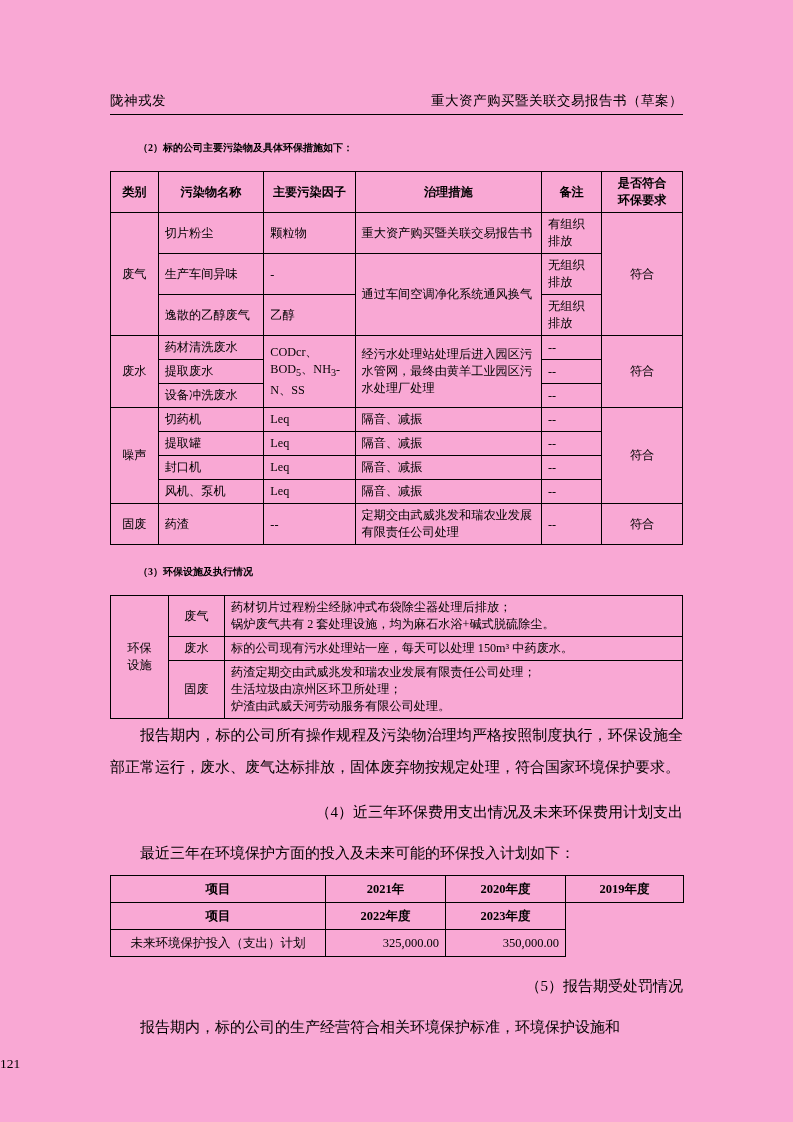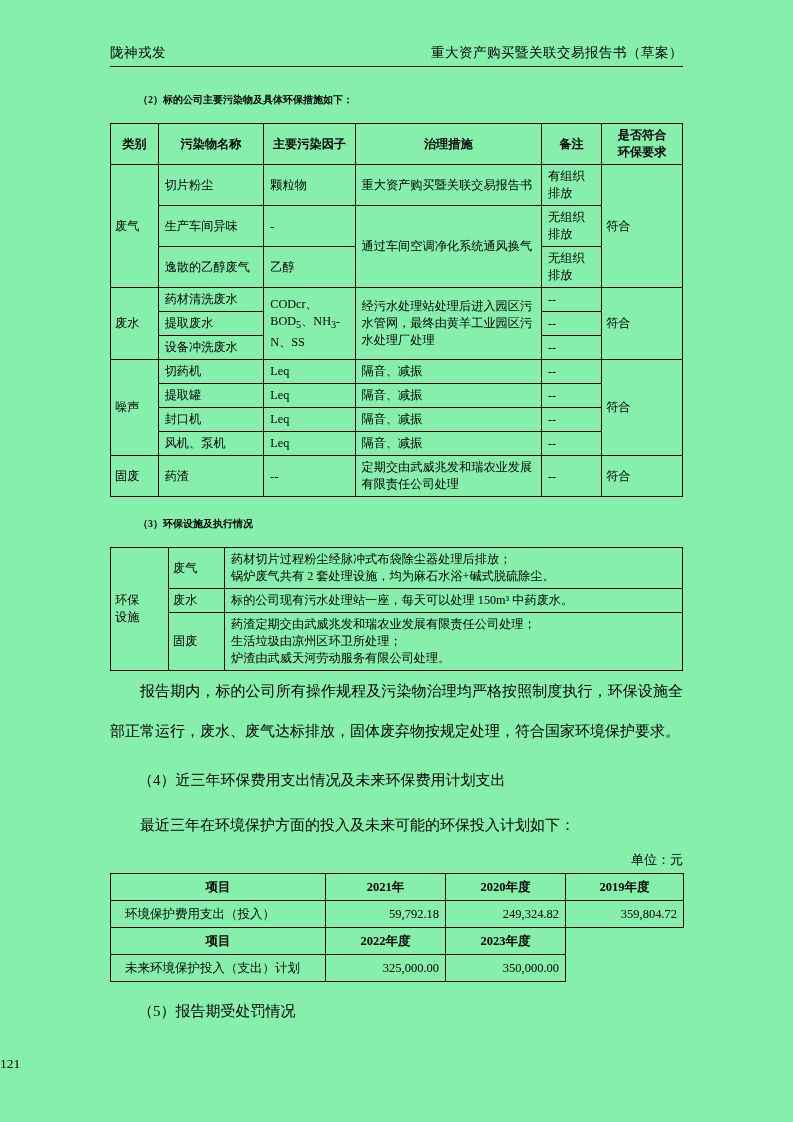--- a/index.html
+++ b/index.html
@@ -3,21 +3,21 @@
 <meta charset="utf-8">
 <style>
   html, body {
     margin: 0;
     padding: 0;
     background: #e9e9e9;
   }
   .page {
     width: 793px;
     height: 1122px;
-    background: #86efac;
+    background: #f9a8d4;
     margin: 0 auto;
     position: relative;
     font-family: "Liberation Serif", serif;
     color: #000;
     box-sizing: border-box;
   }
   .content {
     position: absolute;
     left: 110px;
     top: 44px;
@@ -26,45 +26,46 @@
   
   .header {
     display: flex;
     justify-content: space-between;
     align-items: flex-end;
     font-size: 13.5px;
     letter-spacing: 0.5px;
     padding-bottom: 4px;
   }
   .header-left { white-space: nowrap; }
-  .header-right { white-space: nowrap; }
+  .header-right { white-space: nowrap; margin-top: 48px; }
   .header-rule {
     border-bottom: 1px solid #000;
     margin-bottom: 18px;
   }
   
   p.para {
     font-size: 15px;
-    line-height: 40px;
+    line-height: 32px;
     margin: 0 0 6px 0;
     text-align: justify;
   }
   p.indent { text-indent: 30px; }
   .sec-title {
     font-size: 10px;
     line-height: 30px;
     margin: 12px 0 8px 0;
     font-weight: bold;
     text-indent: 28px;
   }
   .sec-title-normal {
     font-size: 15px;
     line-height: 30px;
     margin: 14px 0 10px 0;
     text-indent: 28px;
+    text-align: right;
   }
   .unit-line {
     font-size: 13px;
     text-align: right;
     margin: 6px 0 4px 0;
   }
   
   table {
     border-collapse: collapse;
     width: 100%;
@@ -74,21 +75,21 @@
     border: 1px solid #000;
     font-size: 12.2px;
     padding: 3px 4px;
     vertical-align: middle;
     line-height: 17px;
   }
   table.bordered th {
     text-align: center;
     font-weight: bold;
   }
-  .c { }
+  .c { text-align: center; }
   .l { text-align: left; padding-left: 6px !important; }
   .r { text-align: right; padding-right: 6px !important; }
   
   table.fin td, table.fin th {
     border: 1px solid #000;
     font-size: 12.5px;
     padding: 4px 14px;
     line-height: 18px;
   }
   table.fin th { text-align: center; font-weight: bold; }
@@ -235,56 +236,50 @@
         </tr>
       </tbody>
     </table>
 
     <p class="para indent">报告期内，标的公司所有操作规程及污染物治理均严格按照制度执行，环保设施全部正常运行，废水、废气达标排放，固体废弃物按规定处理，符合国家环境保护要求。</p>
 
     <div class="sec-title-normal">（4）近三年环保费用支出情况及未来环保费用计划支出</div>
 
     <p class="para indent">最近三年在环境保护方面的投入及未来可能的环保投入计划如下：</p>
 
-    <div class="unit-line">单位：元</div>
 
     <table class="fin">
       <colgroup>
         <col style="width:215px">
         <col style="width:120px">
         <col style="width:120px">
         <col style="width:118px">
       </colgroup>
       <tbody>
         <tr>
           <th>项目</th>
           <th>2021年</th>
           <th>2020年度</th>
           <th>2019年度</th>
         </tr>
         <tr>
-          <td class="c">环境保护费用支出（投入）</td>
-          <td class="r">59,792.18</td>
-          <td class="r">249,324.82</td>
-          <td class="r">359,804.72</td>
-        </tr>
-        <tr>
           <th>项目</th>
           <th>2022年度</th>
           <th>2023年度</th>
           <th style="border:none"></th>
         </tr>
         <tr>
           <td class="c">未来环境保护投入（支出）计划</td>
           <td class="r">325,000.00</td>
           <td class="r">350,000.00</td>
           <td style="border:none"></td>
         </tr>
       </tbody>
     </table>
 
     <div class="sec-title-normal">（5）报告期受处罚情况</div>
 
+    <p class="para indent">报告期内，标的公司的生产经营符合相关环境保护标准，环境保护设施和</p>
 
   </div>
 
   <div class="pagenum">121</div>
 </div>
 
 </body></html>

